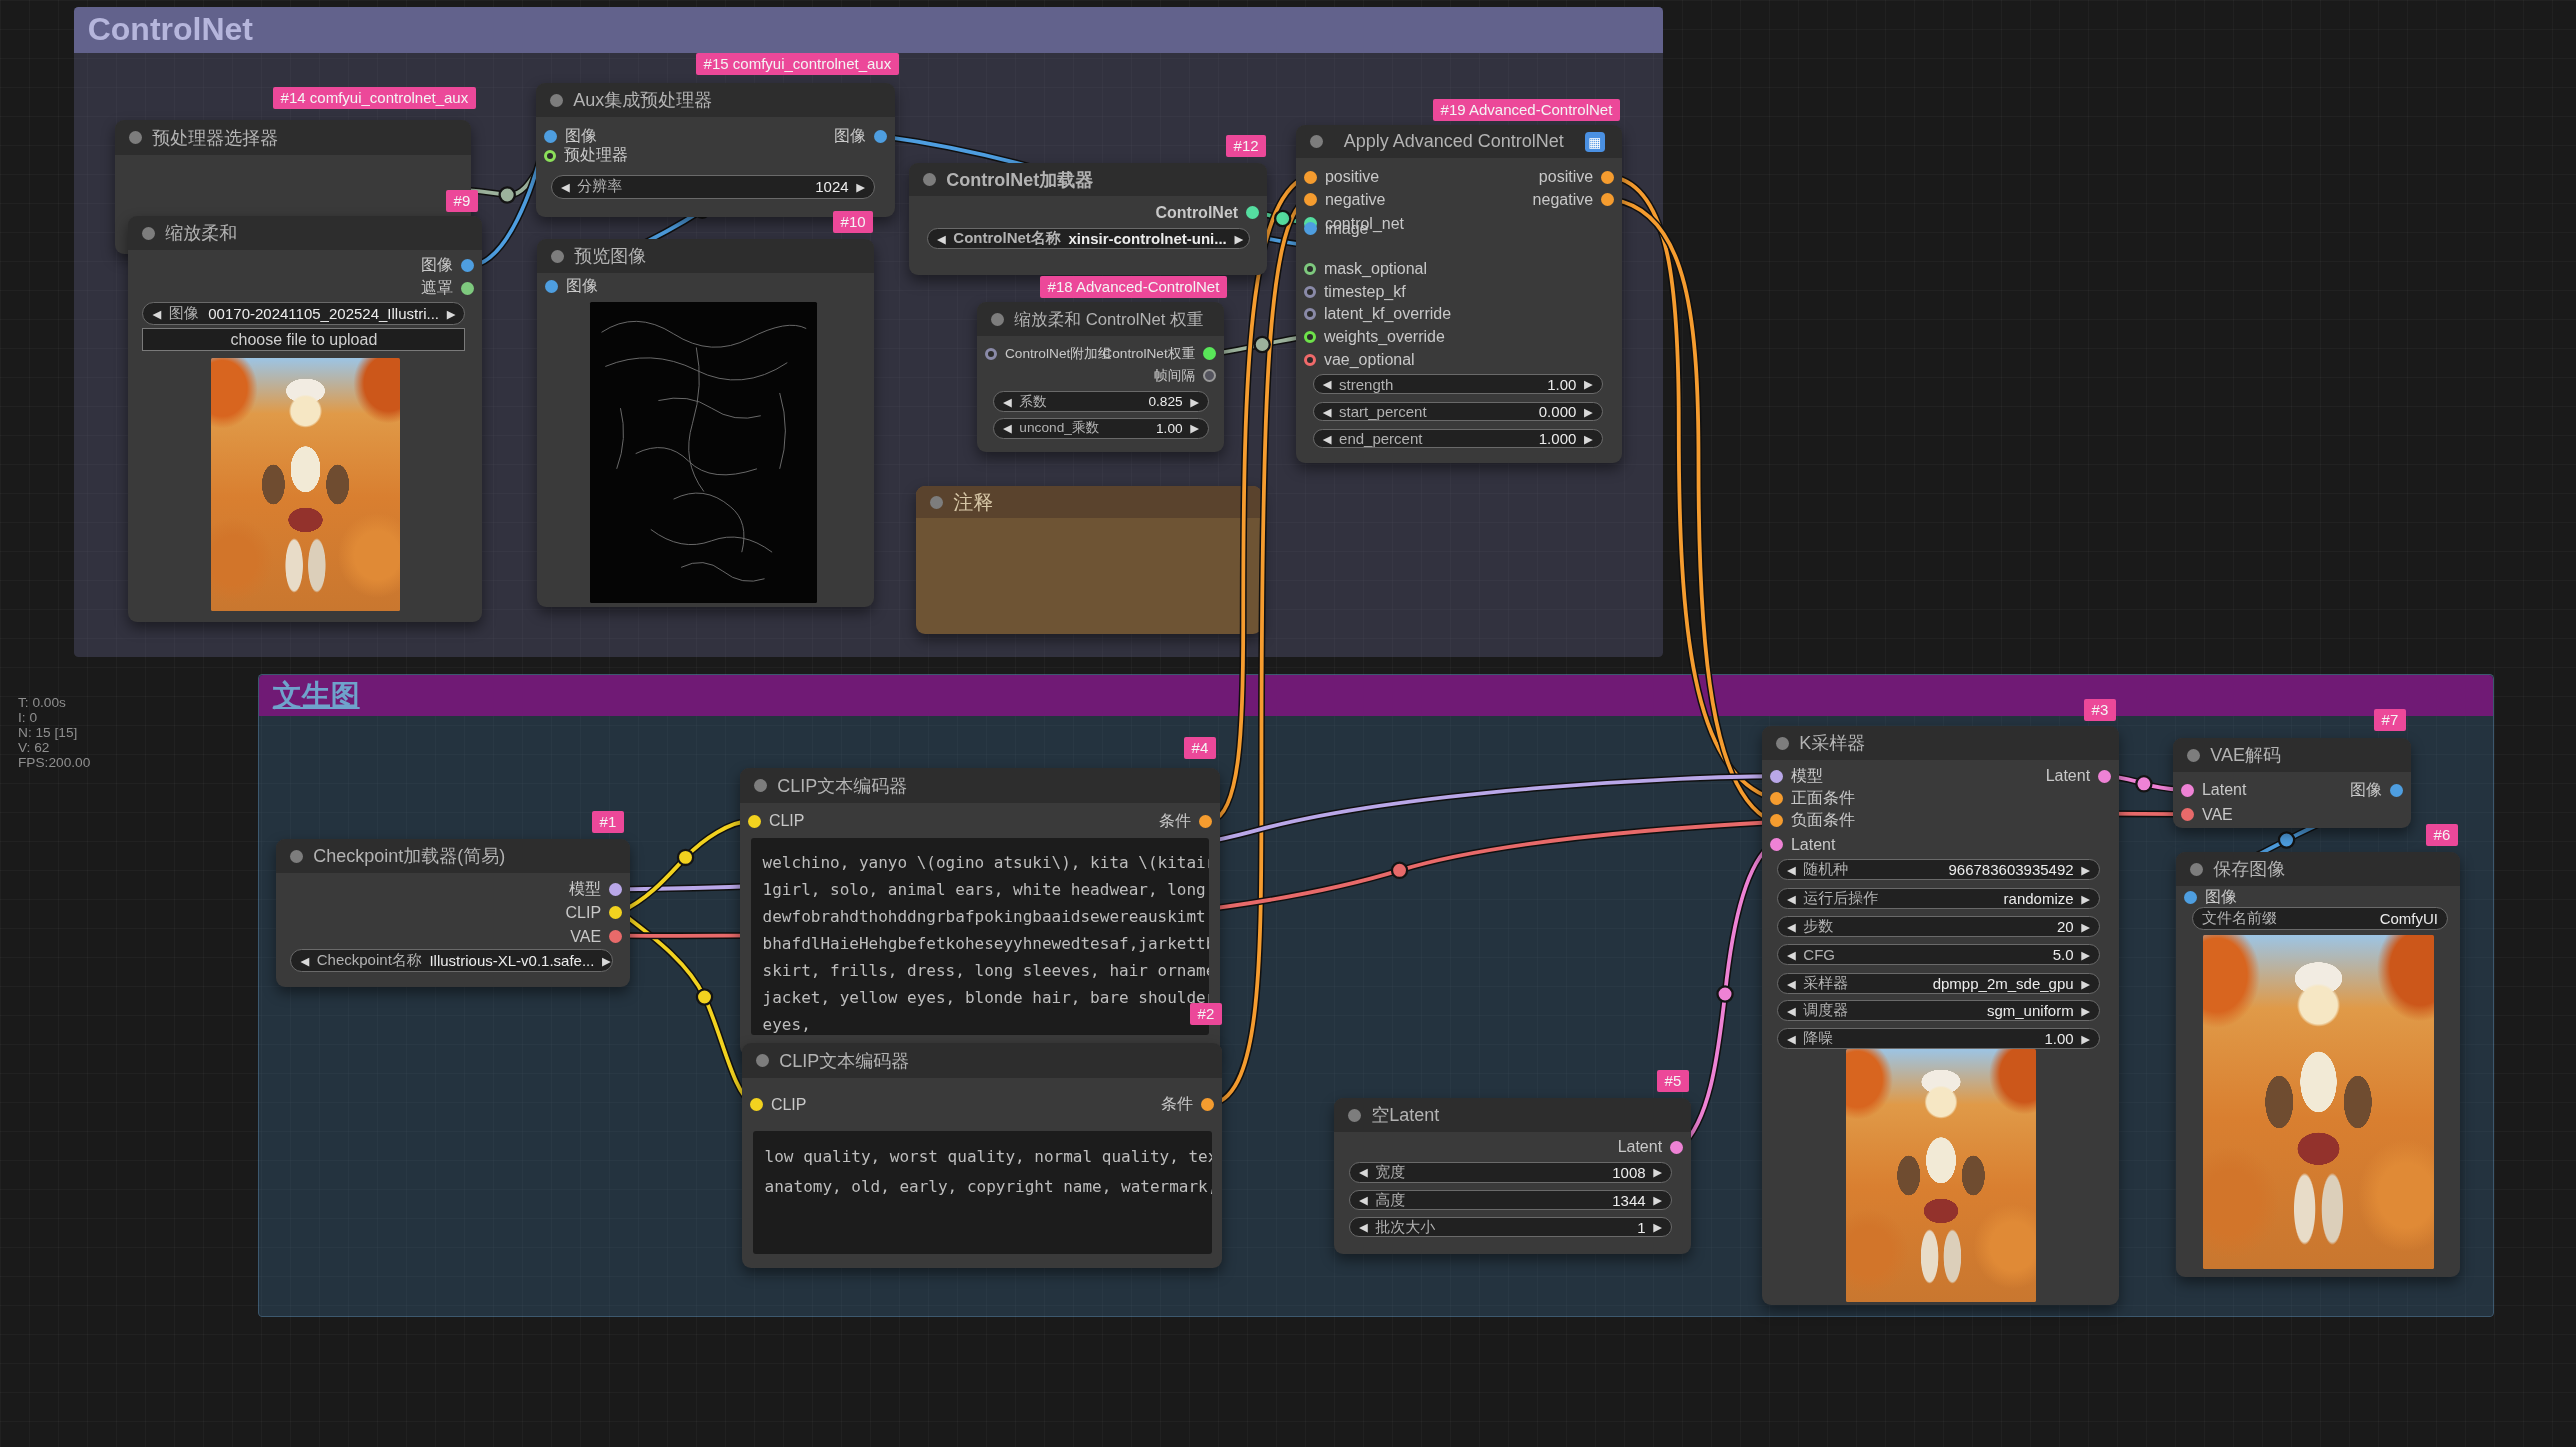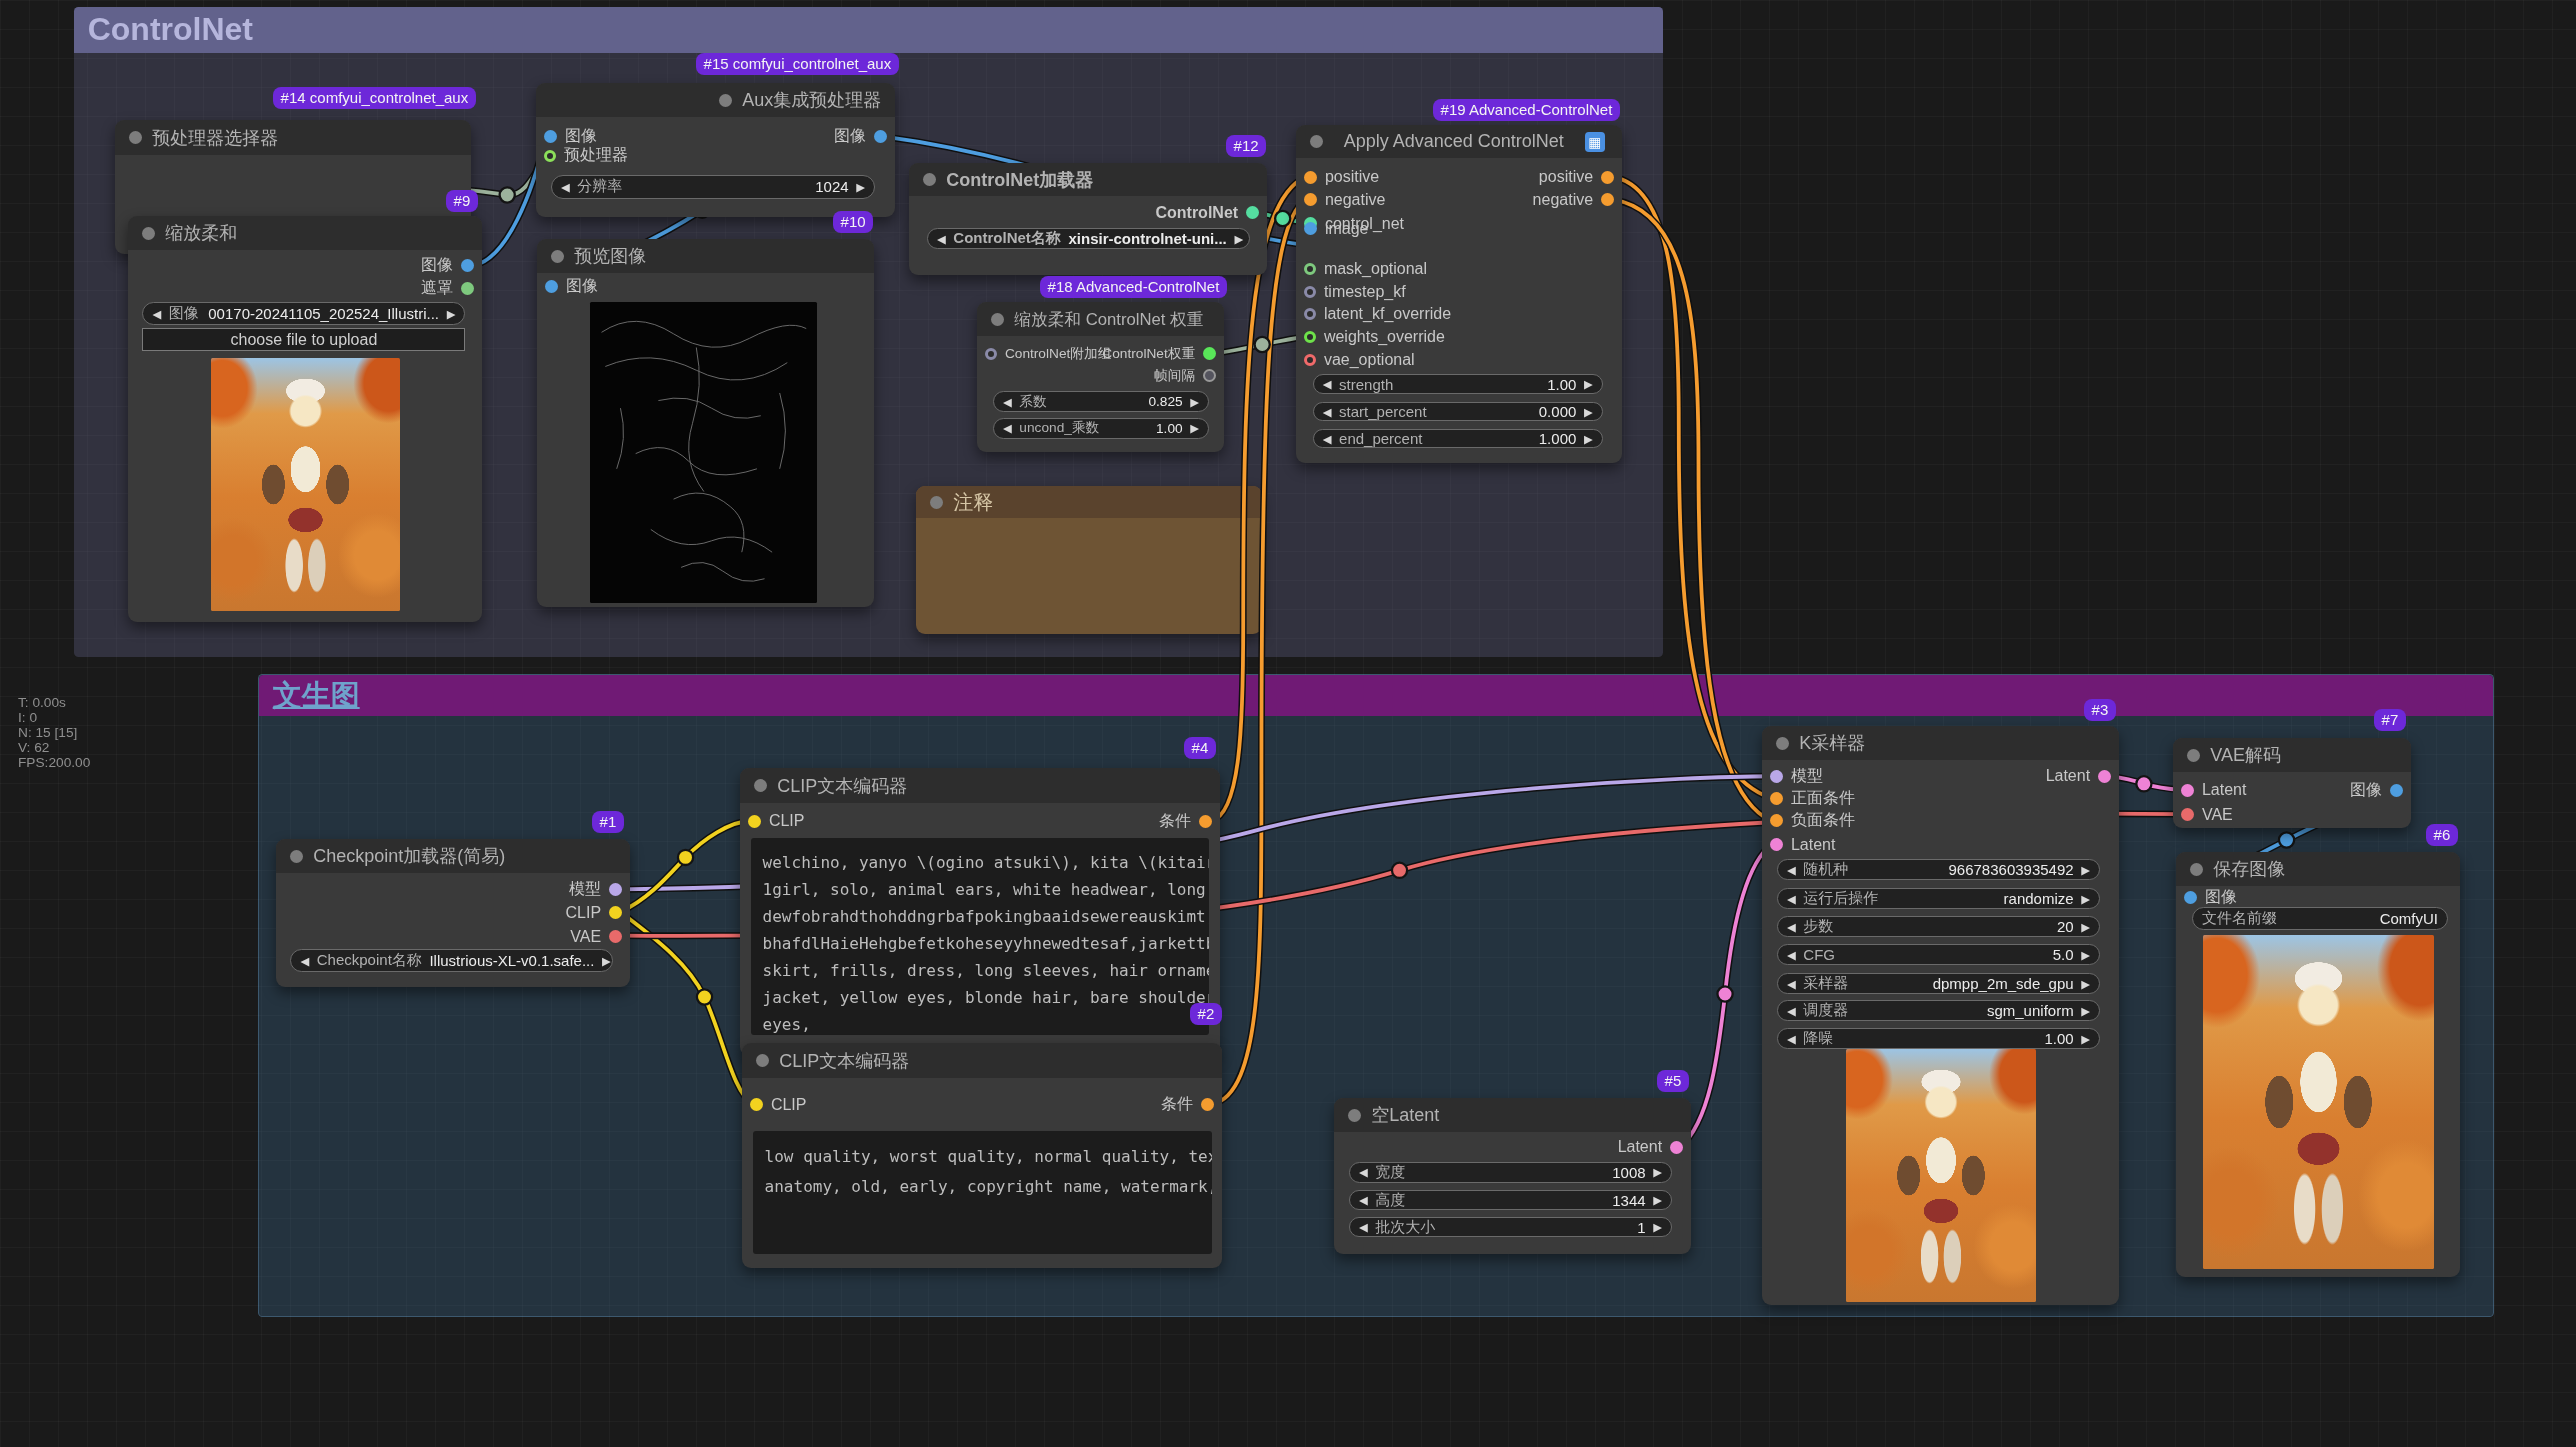--- a/index.html
+++ b/index.html
@@ -26,22 +26,22 @@
   .slot.out{right:7.6px;flex-direction:row-reverse;}
   .dot{width:13px;height:13px;border-radius:50%;flex:none;}
   .donut{width:6px;height:6px;border-radius:50%;flex:none;background:#2b2b2b;}
   .pill{position:absolute;display:flex;align-items:center;gap:7.6px;padding:0 9px;
         background:#212121;border:1.5px solid #6a6a6a;border-radius:13.7px;font-size:15px;box-sizing:border-box;}
   .pill .pl{color:#b2b2b2;white-space:nowrap;}
   .pill .pv{margin-left:auto;color:#ececec;white-space:nowrap;}
   .pill .arr{color:#d9d9d9;font-size:11.4px;flex:none;}
   .btn{position:absolute;display:flex;align-items:center;justify-content:center;background:#1e1e1e;
        border:1.5px solid #7a7a7a;color:#d0d0d0;font-size:16px;box-sizing:border-box;}
-  .badge{position:absolute;background:#6d28d9;color:#f4f4f4;font-size:15px;padding:2.3px 7.6px;
-         border-radius:8px;z-index:5;white-space:nowrap;}
+  .badge{position:absolute;background:#ec4899;color:#f4f4f4;font-size:15px;padding:2.3px 7.6px;
+         border-radius:2px;z-index:5;white-space:nowrap;}
   .txtbox{position:absolute;background:#1c1c1c;border-radius:3px;color:#bdbdbd;
           font-family:"DejaVu Sans Mono","Liberation Mono",monospace;font-size:16px;overflow:hidden;box-sizing:border-box;}
   .txtbox div{white-space:nowrap;}
   .notebox{position:absolute;background:#1d1d1d;color:#c8c8c8;font-family:"DejaVu Sans Mono","Liberation Mono",monospace;
            font-size:15px;line-height:23px;padding:9px 10.6px;box-sizing:border-box;overflow:hidden;}
   .n-note{background:#6e5434;}
   .n-note .ntitle{background:#5a432d;color:#d6c6a6;}
   .img{position:absolute;border-radius:1.5px;overflow:hidden;}
   .art-autumn{background:
     radial-gradient(circle at 50% 21%, #f6e7c4 0 6.5%, rgba(246,231,196,0) 7.5%),
@@ -155,21 +155,21 @@
       <span class="arr">◀</span>
       <span class="pl">预处理器</span>
       <span class="pv">AnimeLineArtPreprocessor</span>
       <span class="arr">▶</span>
     </div>
   </div>
 </div>
 <div class="badge" style="left:273px;top:87px;">#14 comfyui_controlnet_aux</div>
 
 <div class="node" style="left:536px;top:83px;width:359px;height:134px;">
-  <div class="ntitle" style="height:34px;justify-content:flex-end;">
+  <div class="ntitle" style="height:34px;">
     <span class="ndot"></span>
     <span>Aux集成预处理器</span>
   </div>
   <div class="nbody">
     <div class="slot in" style="top:7.6px;">
       <span class="dot" style="background:#4e9ee0;"></span>
       <span>图像</span>
     </div>
     <div class="slot in" style="top:27px;">
       <span class="donut" style="border:3.8px solid #8ce05a;"></span>

